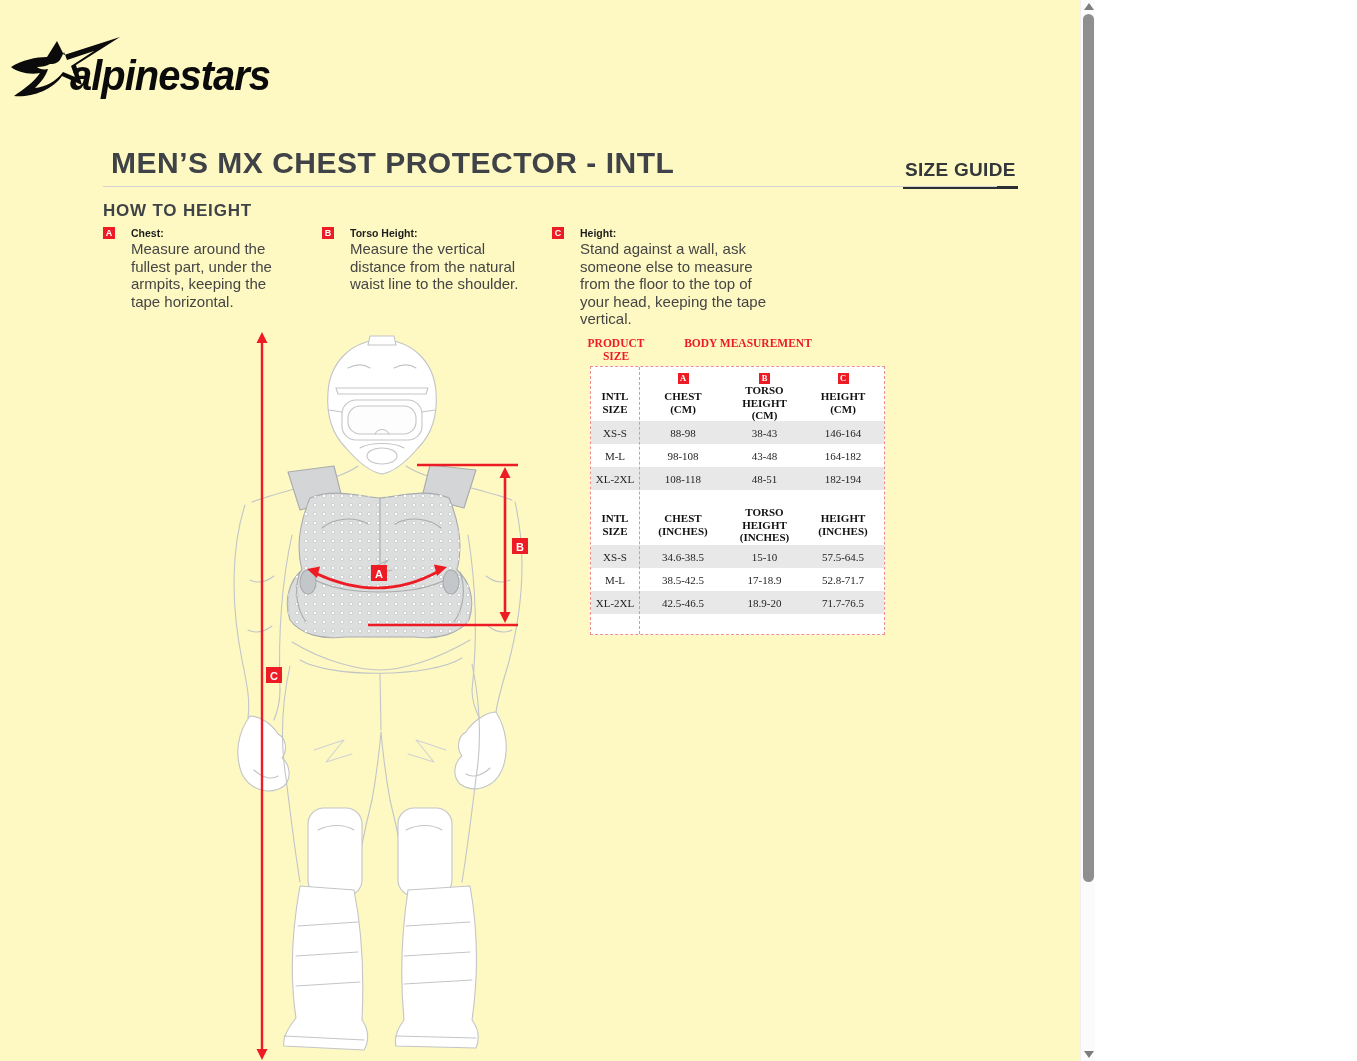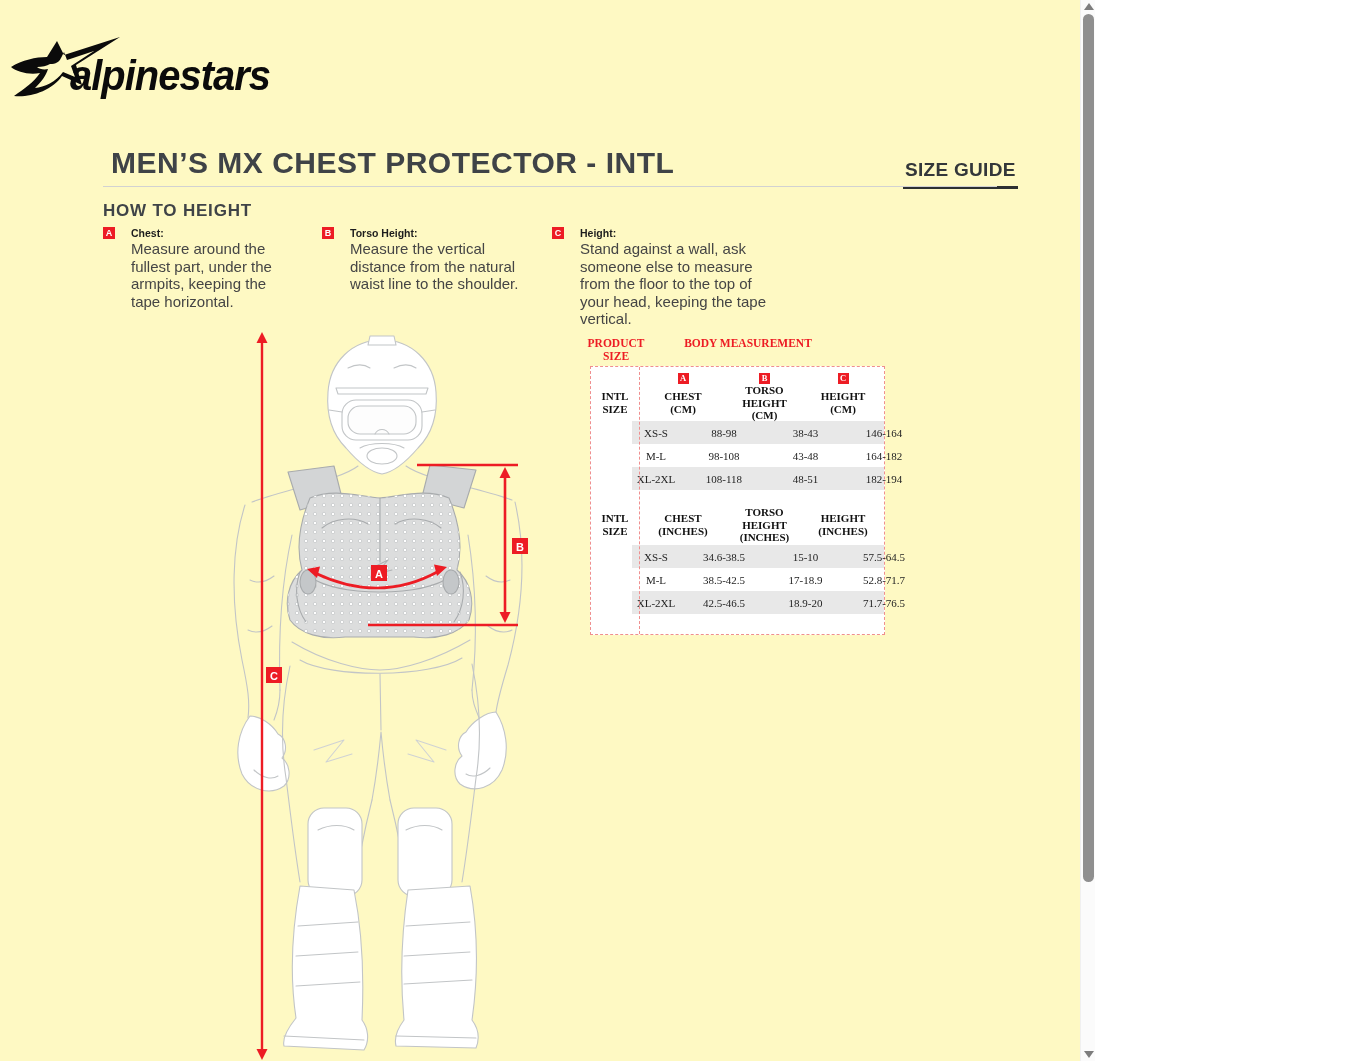--- a/index.html
+++ b/index.html
@@ -64,21 +64,21 @@
   .row-letters { height:17px; padding-top:5px; }
   .row-letters .cell { display:flex; justify-content:center; }
   .abc-sm {
     display:inline-flex; align-items:center; justify-content:center;
     width:11px; height:11px; background:#ED1C24; color:#ffffff;
     font-size:8.5px; font-weight:bold;
   }
   .row-head { height:37px; }
   .row-head .cell { text-align:center; font-weight:bold; color:#111111; line-height:1.15; }
   .row-head .cell span { display:block; }
-  .row-data { height:23px;margin-left:41px; }
+  .row-data { height:23px; }
   .row-data .cell { text-align:center; color:#232323; }
   .stripe { background:#e8e8e8; }
   .tbl-gap { height:15px; }
   .row-head2 { height:40px; }
   .tbl-bottom { height:20px; }
   
   .scrollbar {
     position:absolute; right:0; top:0; width:15px; height:1061px;
     background:#fbfbfb; border-left:1px solid #f0f0f0;
   }

